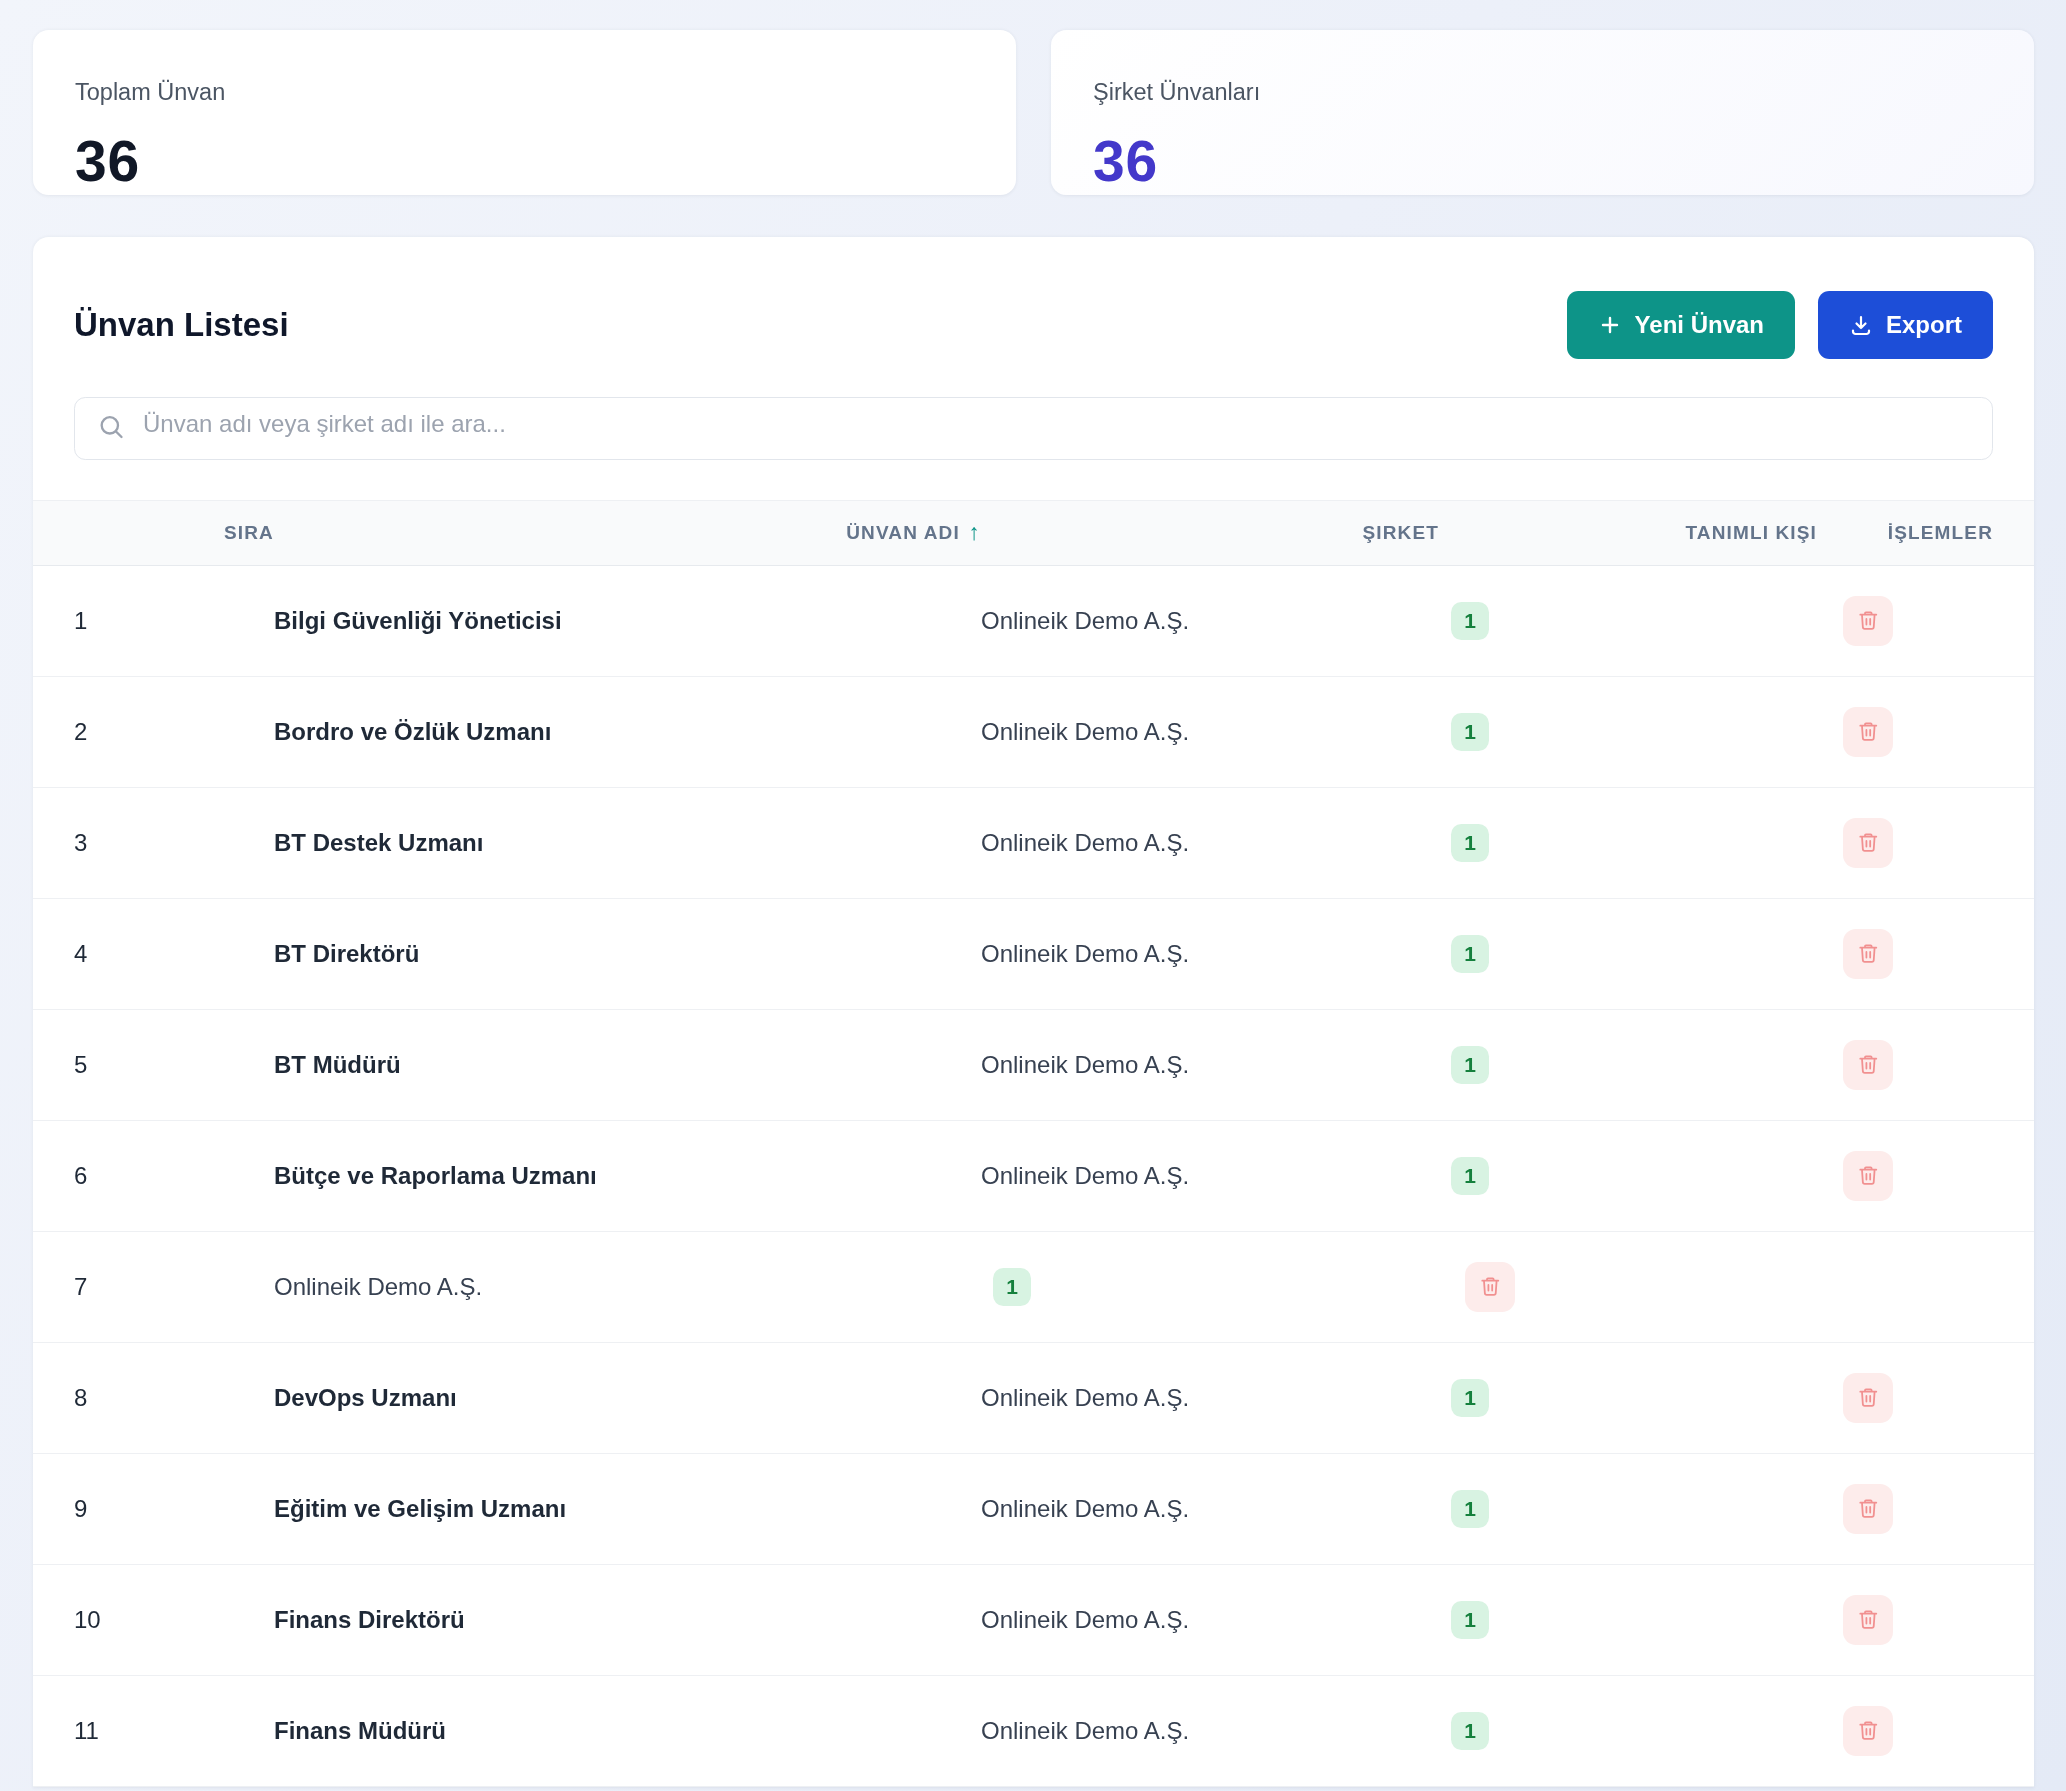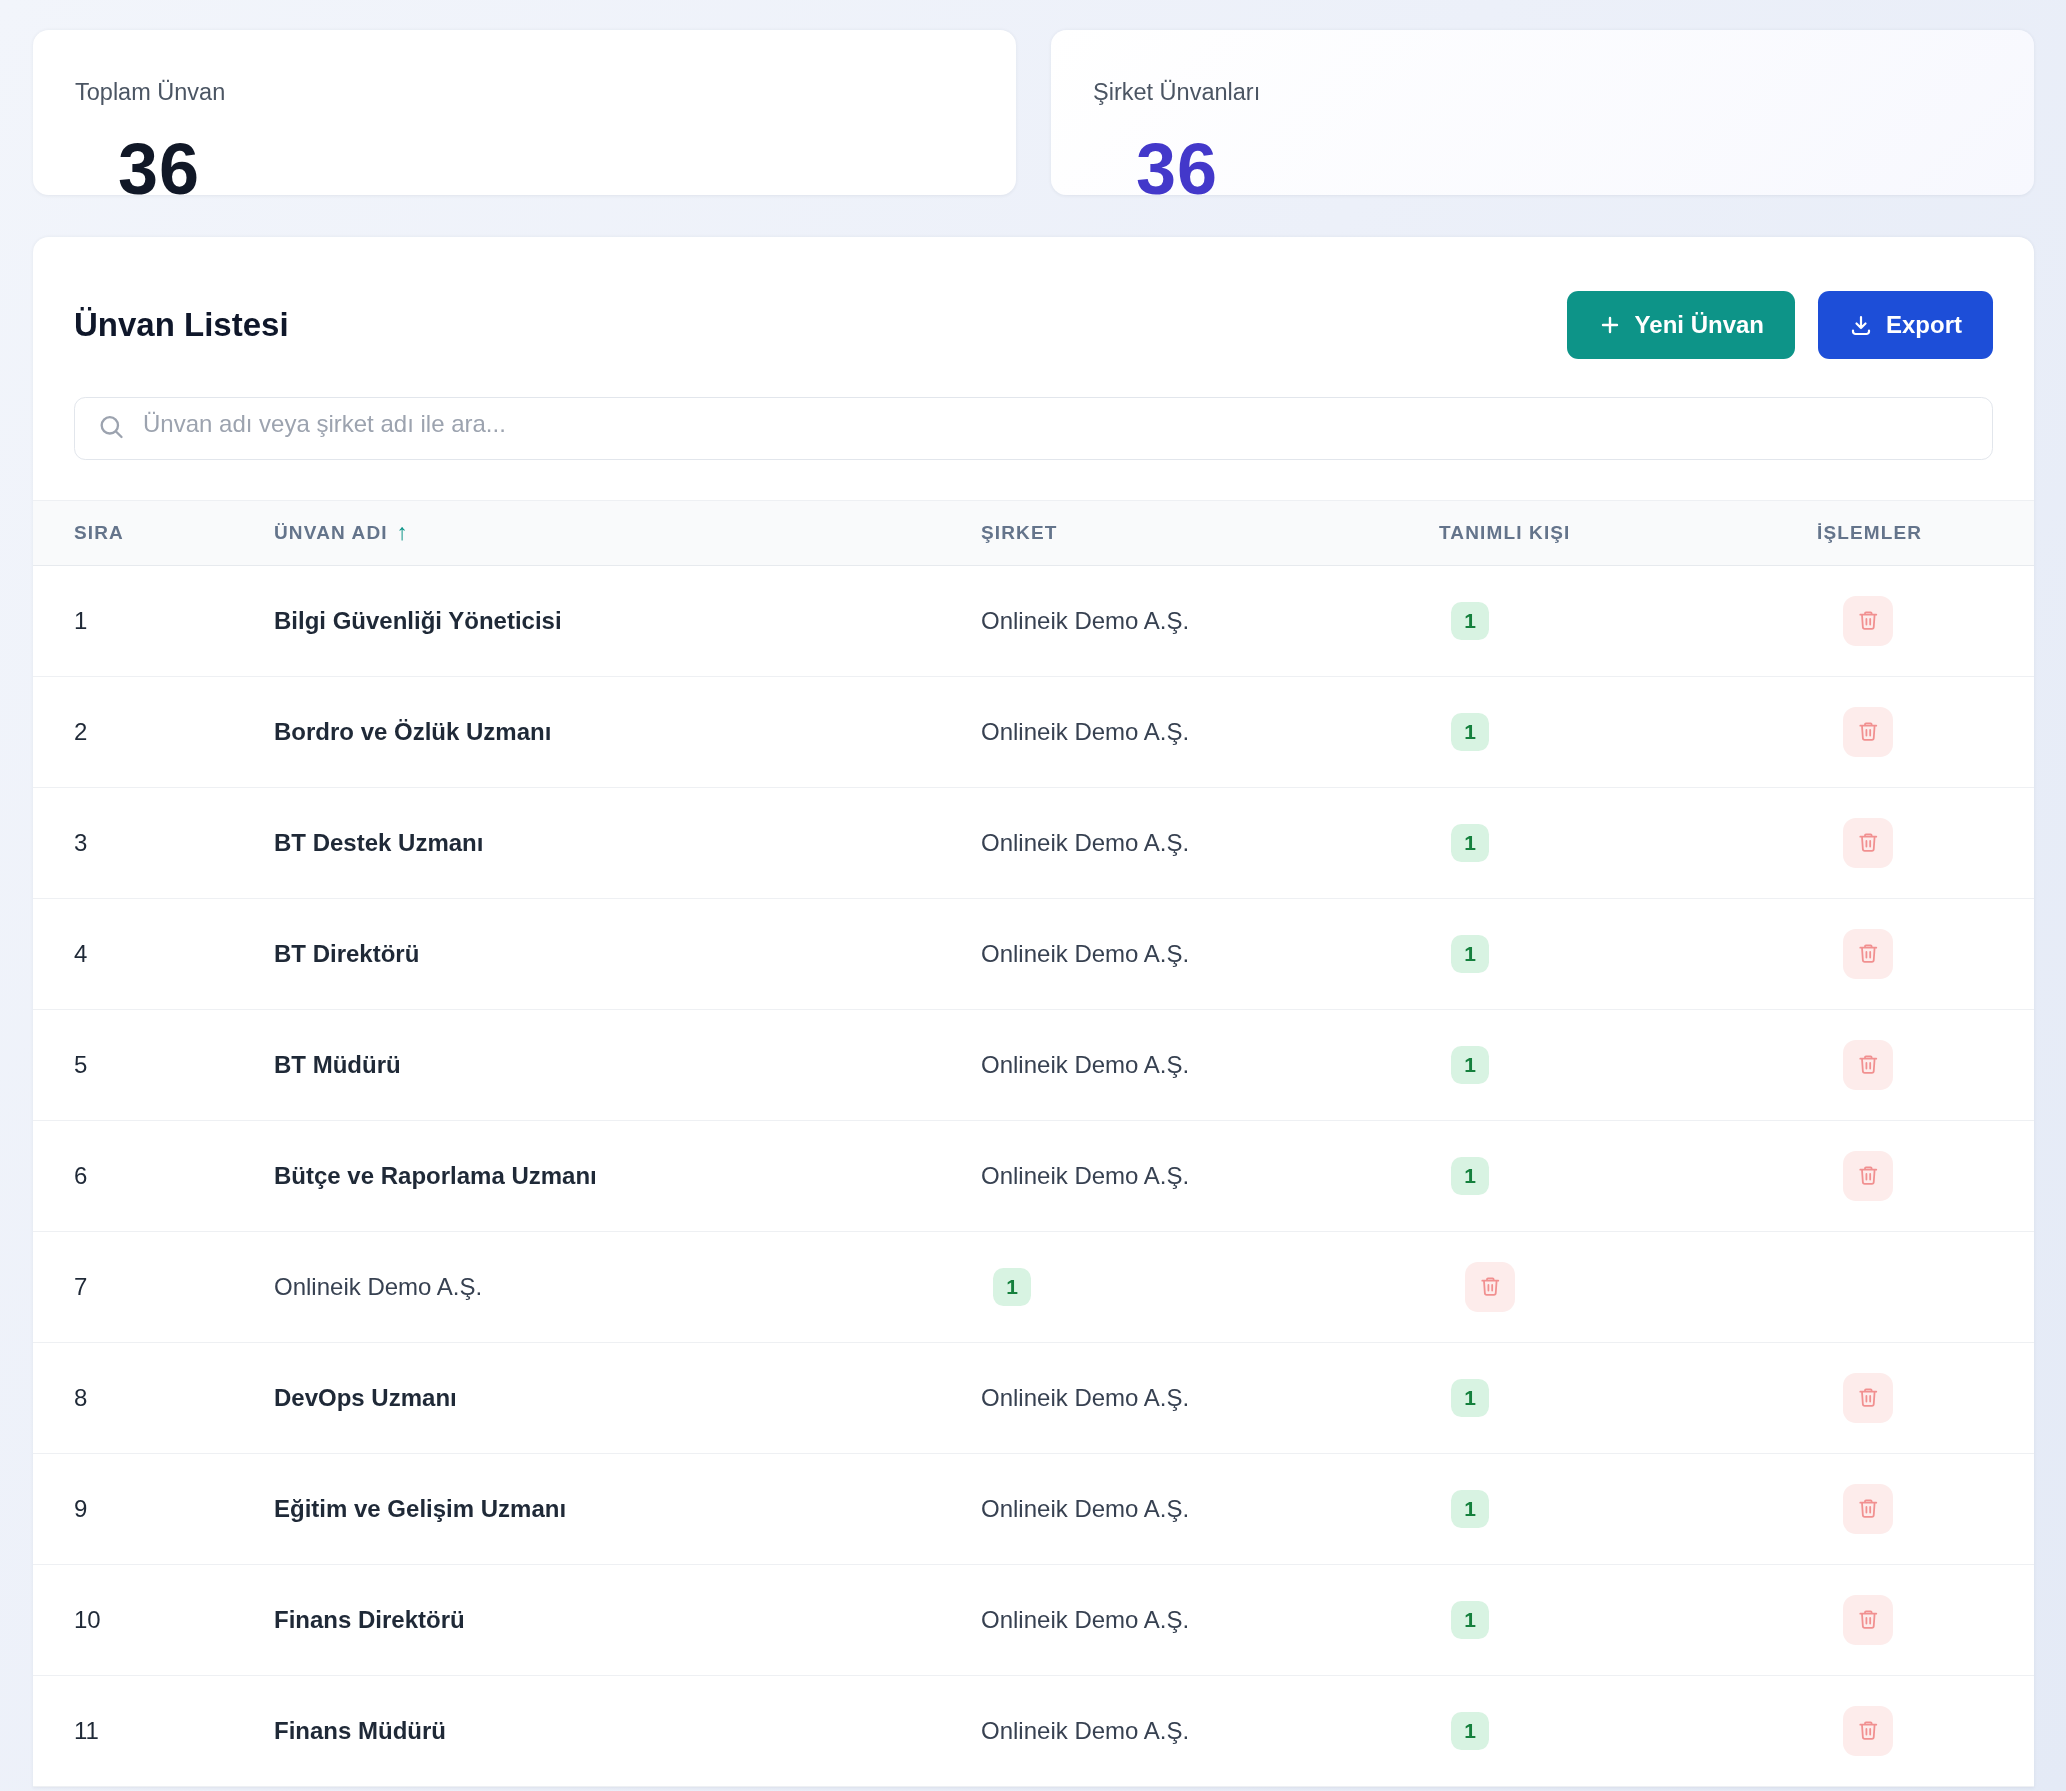--- a/index.html
+++ b/index.html
@@ -18,21 +18,21 @@
   .stat-card {
     background: #ffffff;
     border-radius: 15.6px;
     box-shadow: 0 0.9px 3.5px rgba(30, 41, 59, 0.07);
     height: 165px;
     flex: 1;
     padding: 49px 42px;
   }
   .stat-card.alt { background: linear-gradient(135deg, #ffffff 0%, #f7f8fe 100%); }
   .stat-label { font-size: 23.5px; color: #4b5563; margin-bottom: 22.6px; }
-  .stat-value { font-size: 72px; font-weight: 800; color: #111827; letter-spacing: 0.9px; margin-left: 43px; }
+  .stat-value { font-size: 57px; font-weight: 800; color: #111827; letter-spacing: 0.9px; }
   .stat-value.indigo { color: #4338ca; }
 
   
   .main-card {
     margin-top: 42px;
     background: #ffffff;
     border-radius: 15.6px 15.6px 0 0;
     box-shadow: 0 0.9px 3.5px rgba(30, 41, 59, 0.07);
     min-height: 1547px;
   }
@@ -101,20 +101,21 @@
   }
   .th {
     font-size: 19px;
     font-weight: 700;
     letter-spacing: 0.06em;
     color: #64748b;
     text-transform: uppercase;
     display: flex;
     align-items: center;
     gap: 8.7px;
+    justify-content: flex-end;
   }
   .sort-arrow { color: #0d9488; font-size: 22.6px; font-weight: 700; }
   .row {
     height: 111px;
     border-bottom: 0.9px solid #eef0f3;
     background: #ffffff;
   }
   .c-sira { font-size: 24px; color: #1f2937; }
   .c-title { font-size: 24px; font-weight: 700; color: #1f2937; }
   .c-company { font-size: 24px; color: #374151; }

